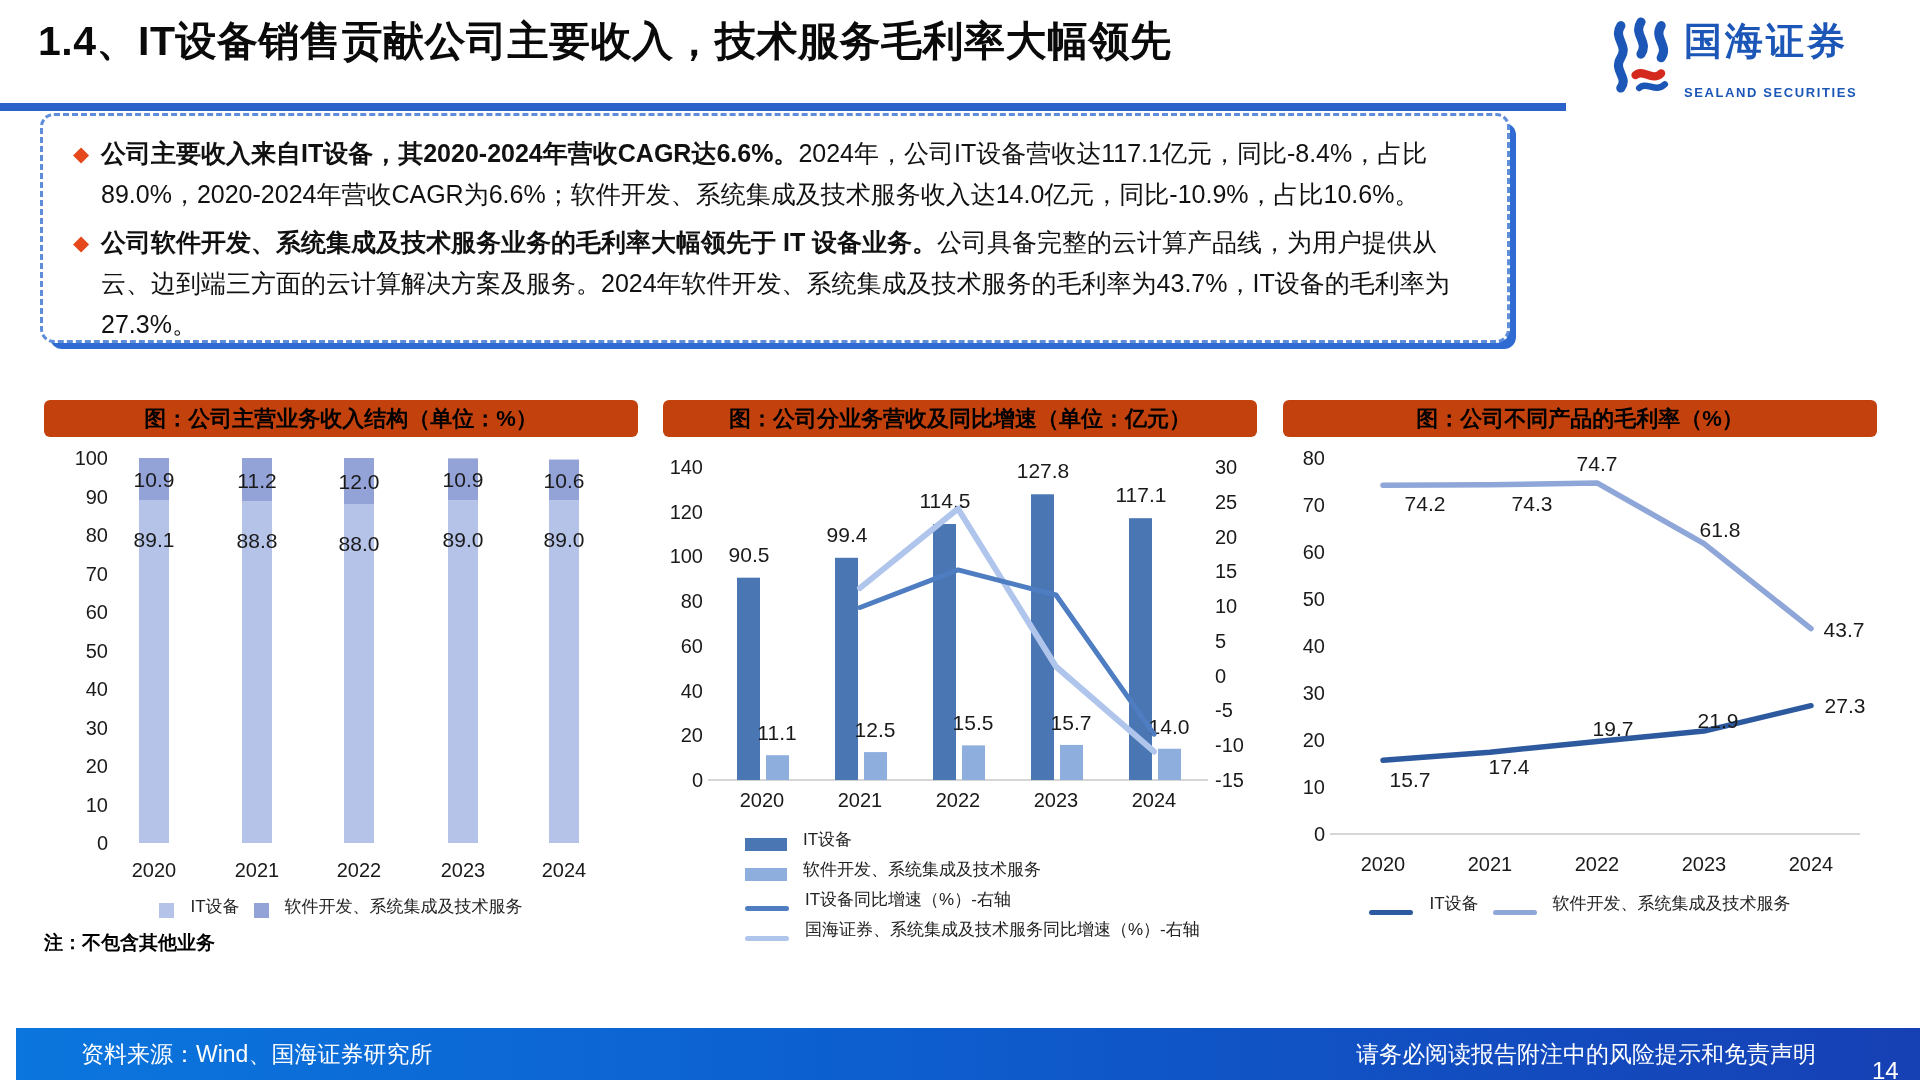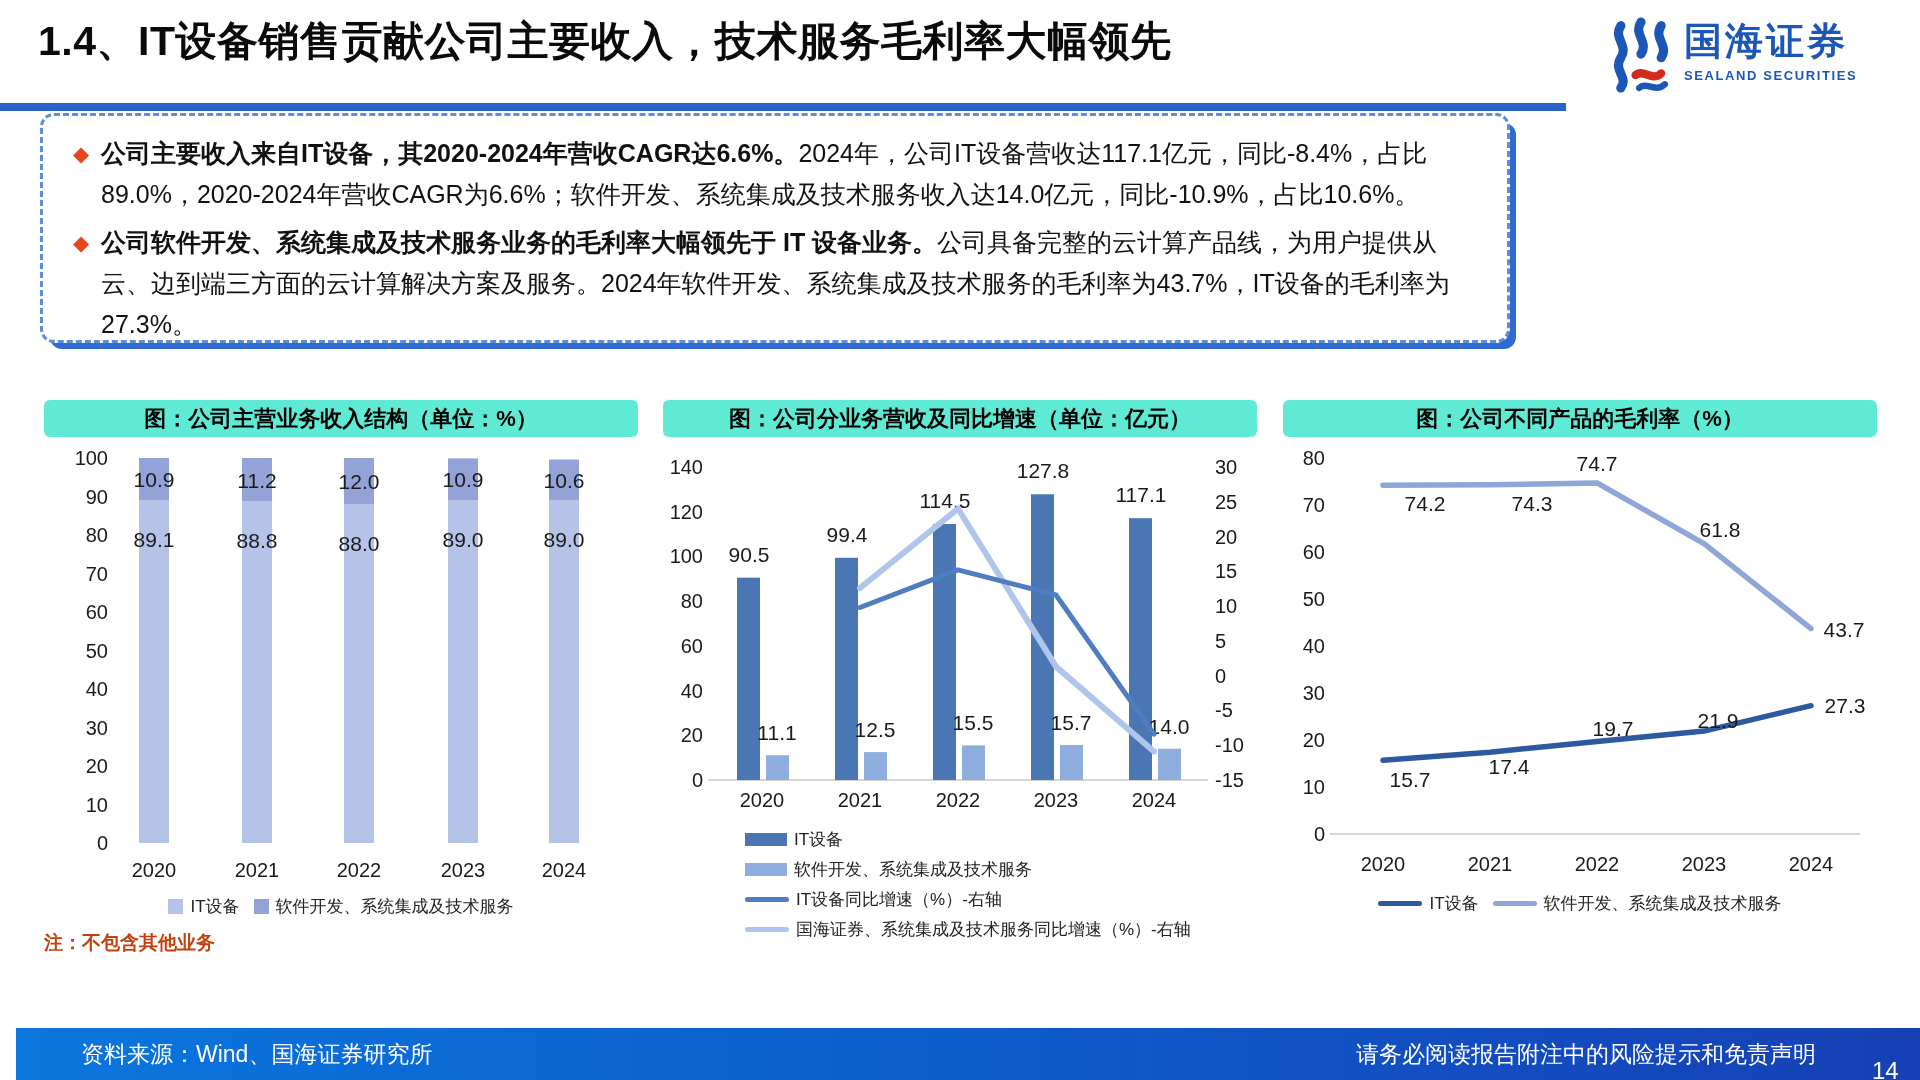--- a/index.html
+++ b/index.html
@@ -6,46 +6,46 @@
   html,body { width:1920px; height:1080px; background:#fff; overflow:hidden;
     font-family:"Liberation Sans","DejaVu Sans",sans-serif; }
   .page { position:relative; width:1920px; height:1080px; background:#fff; }
 
   
   .page-title { position:absolute; left:38px; top:14px; font-size:41px; font-weight:800;
     color:#0a0a0a; letter-spacing:0.5px; white-space:nowrap; }
   .title-rule { position:absolute; left:0; top:103px; width:1566px; height:8px; background:#2a63c9; }
   .logo { position:absolute; left:1608px; top:16px; display:flex; gap:10px; }
   .logo-text .cn { font-size:38px; font-weight:700; color:#1c57b7; letter-spacing:3px; white-space:nowrap; }
-  .logo-text .en { font-size:13px; font-weight:700; color:#1c57b7; letter-spacing:1.6px; margin-top:1px; white-space:nowrap; }
+  .logo-text .en { font-size:13px; font-weight:700; color:#1c57b7; letter-spacing:1.6px; margin-top:18px; white-space:nowrap; }
 
   
   .summary-box { position:absolute; left:40px; top:113px; width:1470px; height:230px;
     border:3px dashed #5e8ed9; border-radius:14px; background:#fff;
     box-shadow:8px 8px 0 -2px #2f6bd2; padding:17px 20px 10px 18px; }
   .bullet-row { display:flex; align-items:flex-start; }
   .bullet-row + .bullet-row { margin-top:7px; }
   .diamond { width:40px; flex:0 0 40px; color:#e5481c; font-size:21px; line-height:41px; text-align:center; }
   .bullet-text { flex:1; font-size:25px; line-height:41px; color:#111; }
   .bullet-text b { font-weight:800; }
 
   
   .panel { position:absolute; top:400px; width:594px; height:580px; }
-  .band { height:37px; background:#5eead4; border-radius:6px; display:flex; align-items:center;
+  .band { height:37px; background:#c2410c; border-radius:6px; display:flex; align-items:center;
     justify-content:center; font-size:22px; font-weight:800; color:#000; }
   .panel svg { position:absolute; left:0; top:37px; overflow:visible; }
   .legend { position:absolute; left:0; width:594px; display:flex; justify-content:center;
     align-items:center; gap:14px; font-size:17px; color:#222; }
   .legend.cols { flex-direction:column; align-items:flex-start; justify-content:flex-start;
     gap:7px; padding-left:82px; }
-  .legend-item { display:flex; align-items:center; gap:7px; white-space:nowrap; }
+  .legend-item { display:flex; align-items:flex-end; gap:16px; white-space:nowrap; }
   .sw-box { width:15px; height:15px; display:inline-block; }
   .sw-bar { width:42px; height:13px; display:inline-block; }
   .sw-line { width:44px; height:5px; border-radius:3px; display:inline-block; }
-  .note { position:absolute; left:0; font-size:19px; font-weight:800; color:#c2410c; }
+  .note { position:absolute; left:0; font-size:19px; font-weight:800; color:#000000; }
 
   
   .footer { position:absolute; left:0; top:1028px; width:1920px; height:52px;
     background:linear-gradient(90deg,#0b76dd 0%,#0d5ecf 45%,#1640b4 100%); color:#fff;margin-left:16px; }
   .footer .source { position:absolute; left:65px; top:0; line-height:52px; font-size:23px; }
   .footer .disclaimer { position:absolute; right:120px; top:0; line-height:52px; font-size:23px; }
   .footer .pagenum { position:absolute; left:1856px; top:17px; line-height:52px; font-size:24px; }
 </style>
 </head>
 <body>

